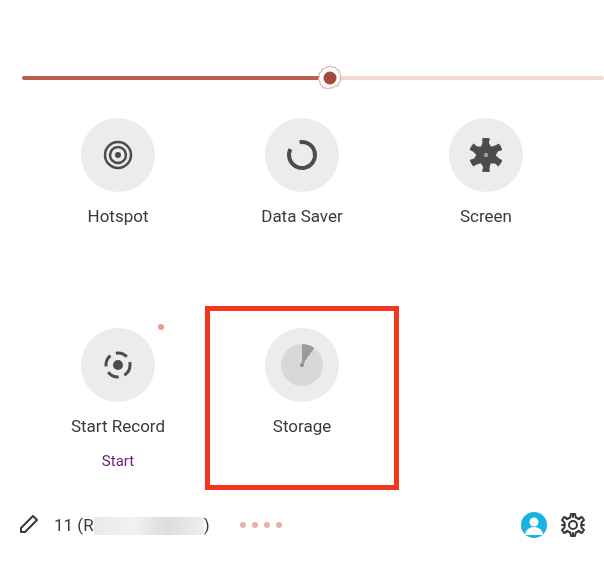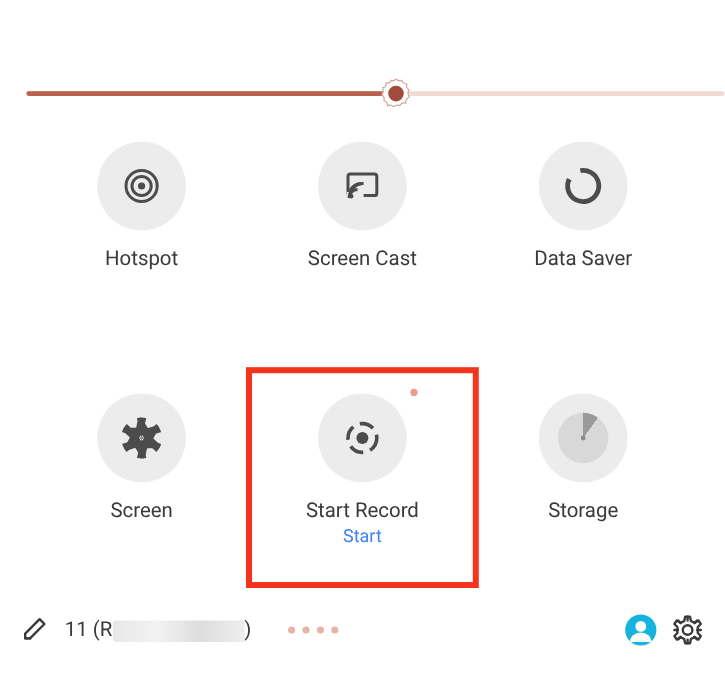--- a/index.html
+++ b/index.html
@@ -71,22 +71,22 @@
     justify-content: center;
     margin-bottom: 14px;
   }
   .tile-label {
     font-size: 17px;
     color: #3a3a3a;
     text-align: center;
   }
   .tile-sub {
     font-size: 15px;
-    color: #3b82f6;
-    margin-top: 2px;
+    color: #701a75;
+    margin-top: 16px;
     text-align: center;
   }
   .highlight-box {
     position: absolute;
     border: 5px solid #f4341c;
     pointer-events: none;
   }
   .rec-dot {
     position: absolute;
     width: 6px;
@@ -172,35 +172,20 @@
     <div class="tile-circle">
       <svg width="40" height="40" viewBox="0 0 40 40">
         <circle cx="20" cy="20" r="3" fill="#4c4c4c"></circle>
         <circle cx="20" cy="20" r="8" fill="none" stroke="#4c4c4c" stroke-width="2.5"></circle>
         <circle cx="20" cy="20" r="13" fill="none" stroke="#4c4c4c" stroke-width="2.5"></circle>
       </svg>
     </div>
     <div class="tile-label">Hotspot</div>
   </div>
 
-  <div class="tile">
-    <div class="tile-circle">
-      <svg width="40" height="40" viewBox="0 0 40 40">
-        <rect x="8" y="10" width="24" height="18" rx="2" fill="none" stroke="#4c4c4c" stroke-width="2.5"></rect>
-        <path d="M9 28 a10 10 0 0 1 10 -10" fill="none" stroke="#4c4c4c" stroke-width="2.5"></path>
-        <path d="M9 28 a5 5 0 0 1 5 -5" fill="none" stroke="#4c4c4c" stroke-width="2.5"></path>
-        <circle cx="10" cy="27" r="1.8" fill="#4c4c4c"></circle>
-        <rect x="7" y="25" width="14" height="7" fill="#ececec"></rect>
-        <path d="M9 30 a12 12 0 0 1 12 -12" fill="none" stroke="#4c4c4c" stroke-width="2.5"></path>
-        <path d="M9 30 a7 7 0 0 1 7 -7" fill="none" stroke="#4c4c4c" stroke-width="2.5"></path>
-        <circle cx="10.5" cy="28.5" r="2" fill="#4c4c4c"></circle>
-      </svg>
-    </div>
-    <div class="tile-label">Screen Cast</div>
-  </div>
 
   <div class="tile">
     <div class="tile-circle">
       <svg width="40" height="40" viewBox="0 0 40 40">
         <circle cx="20" cy="20" r="13" fill="none" stroke="#4c4c4c" stroke-width="4" stroke-dasharray="60 12" stroke-linecap="butt" transform="rotate(-60 20 20)"></circle>
       </svg>
     </div>
     <div class="tile-label">Data Saver</div>
   </div>
 

